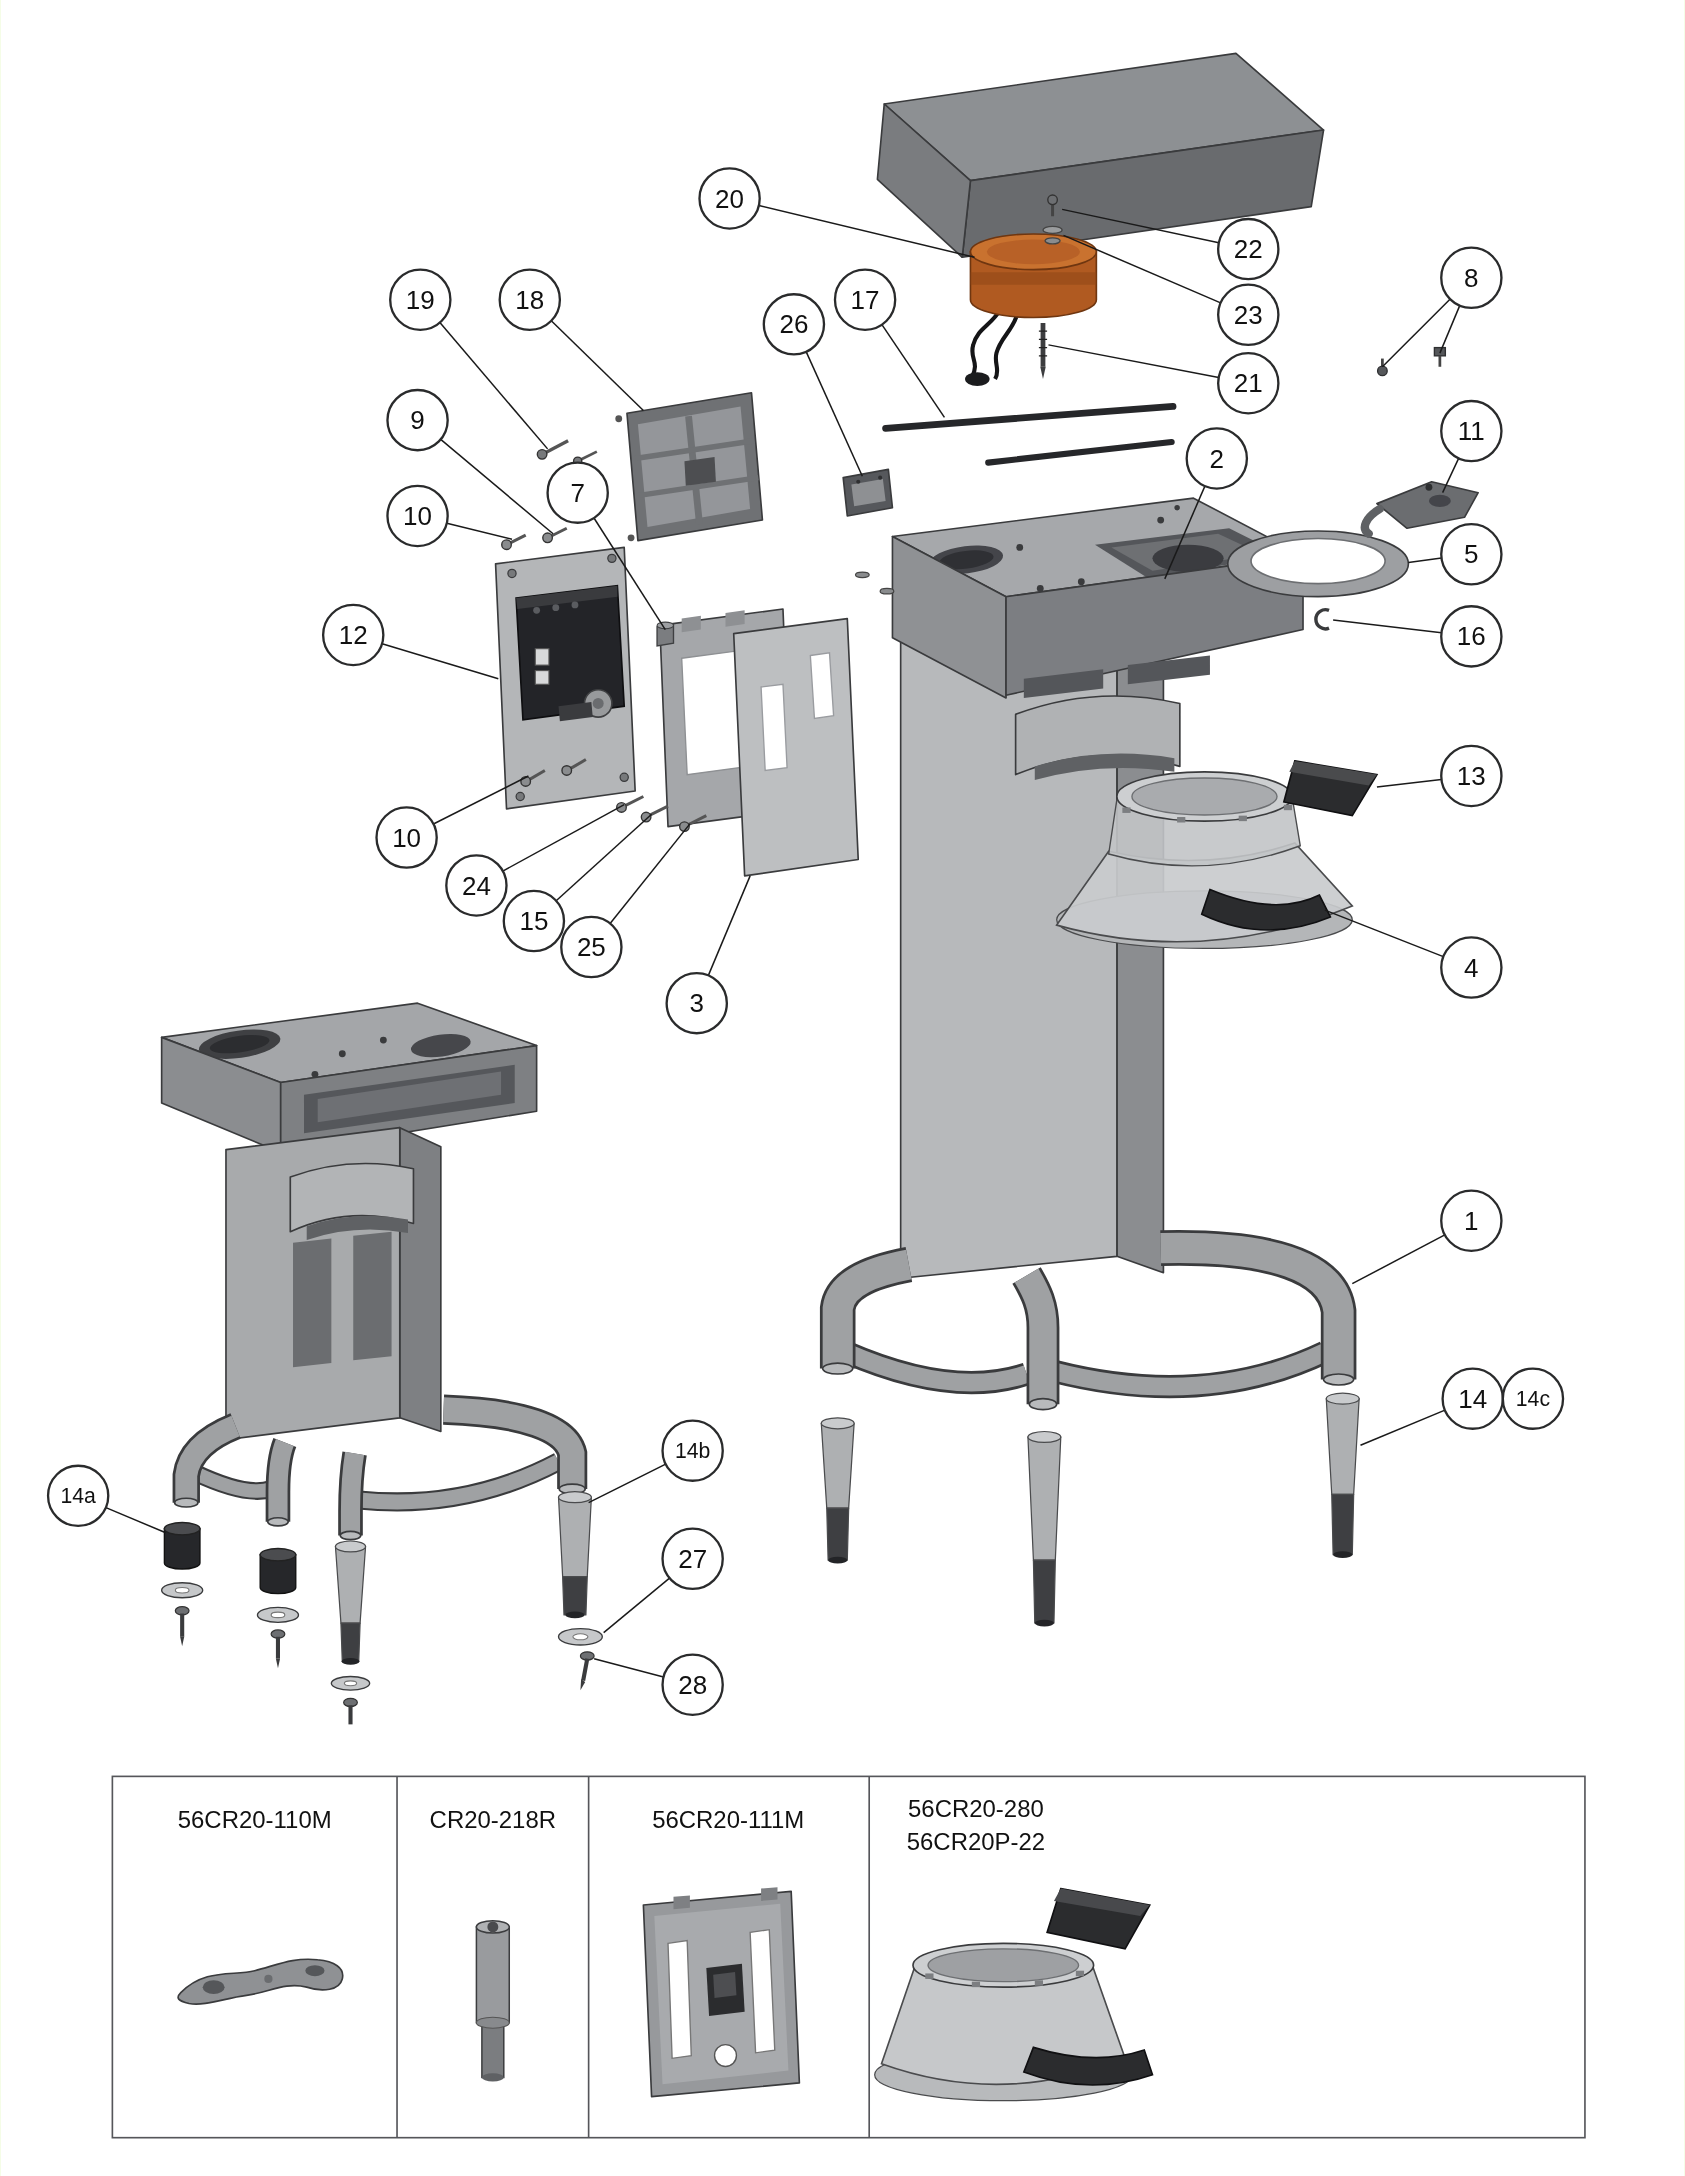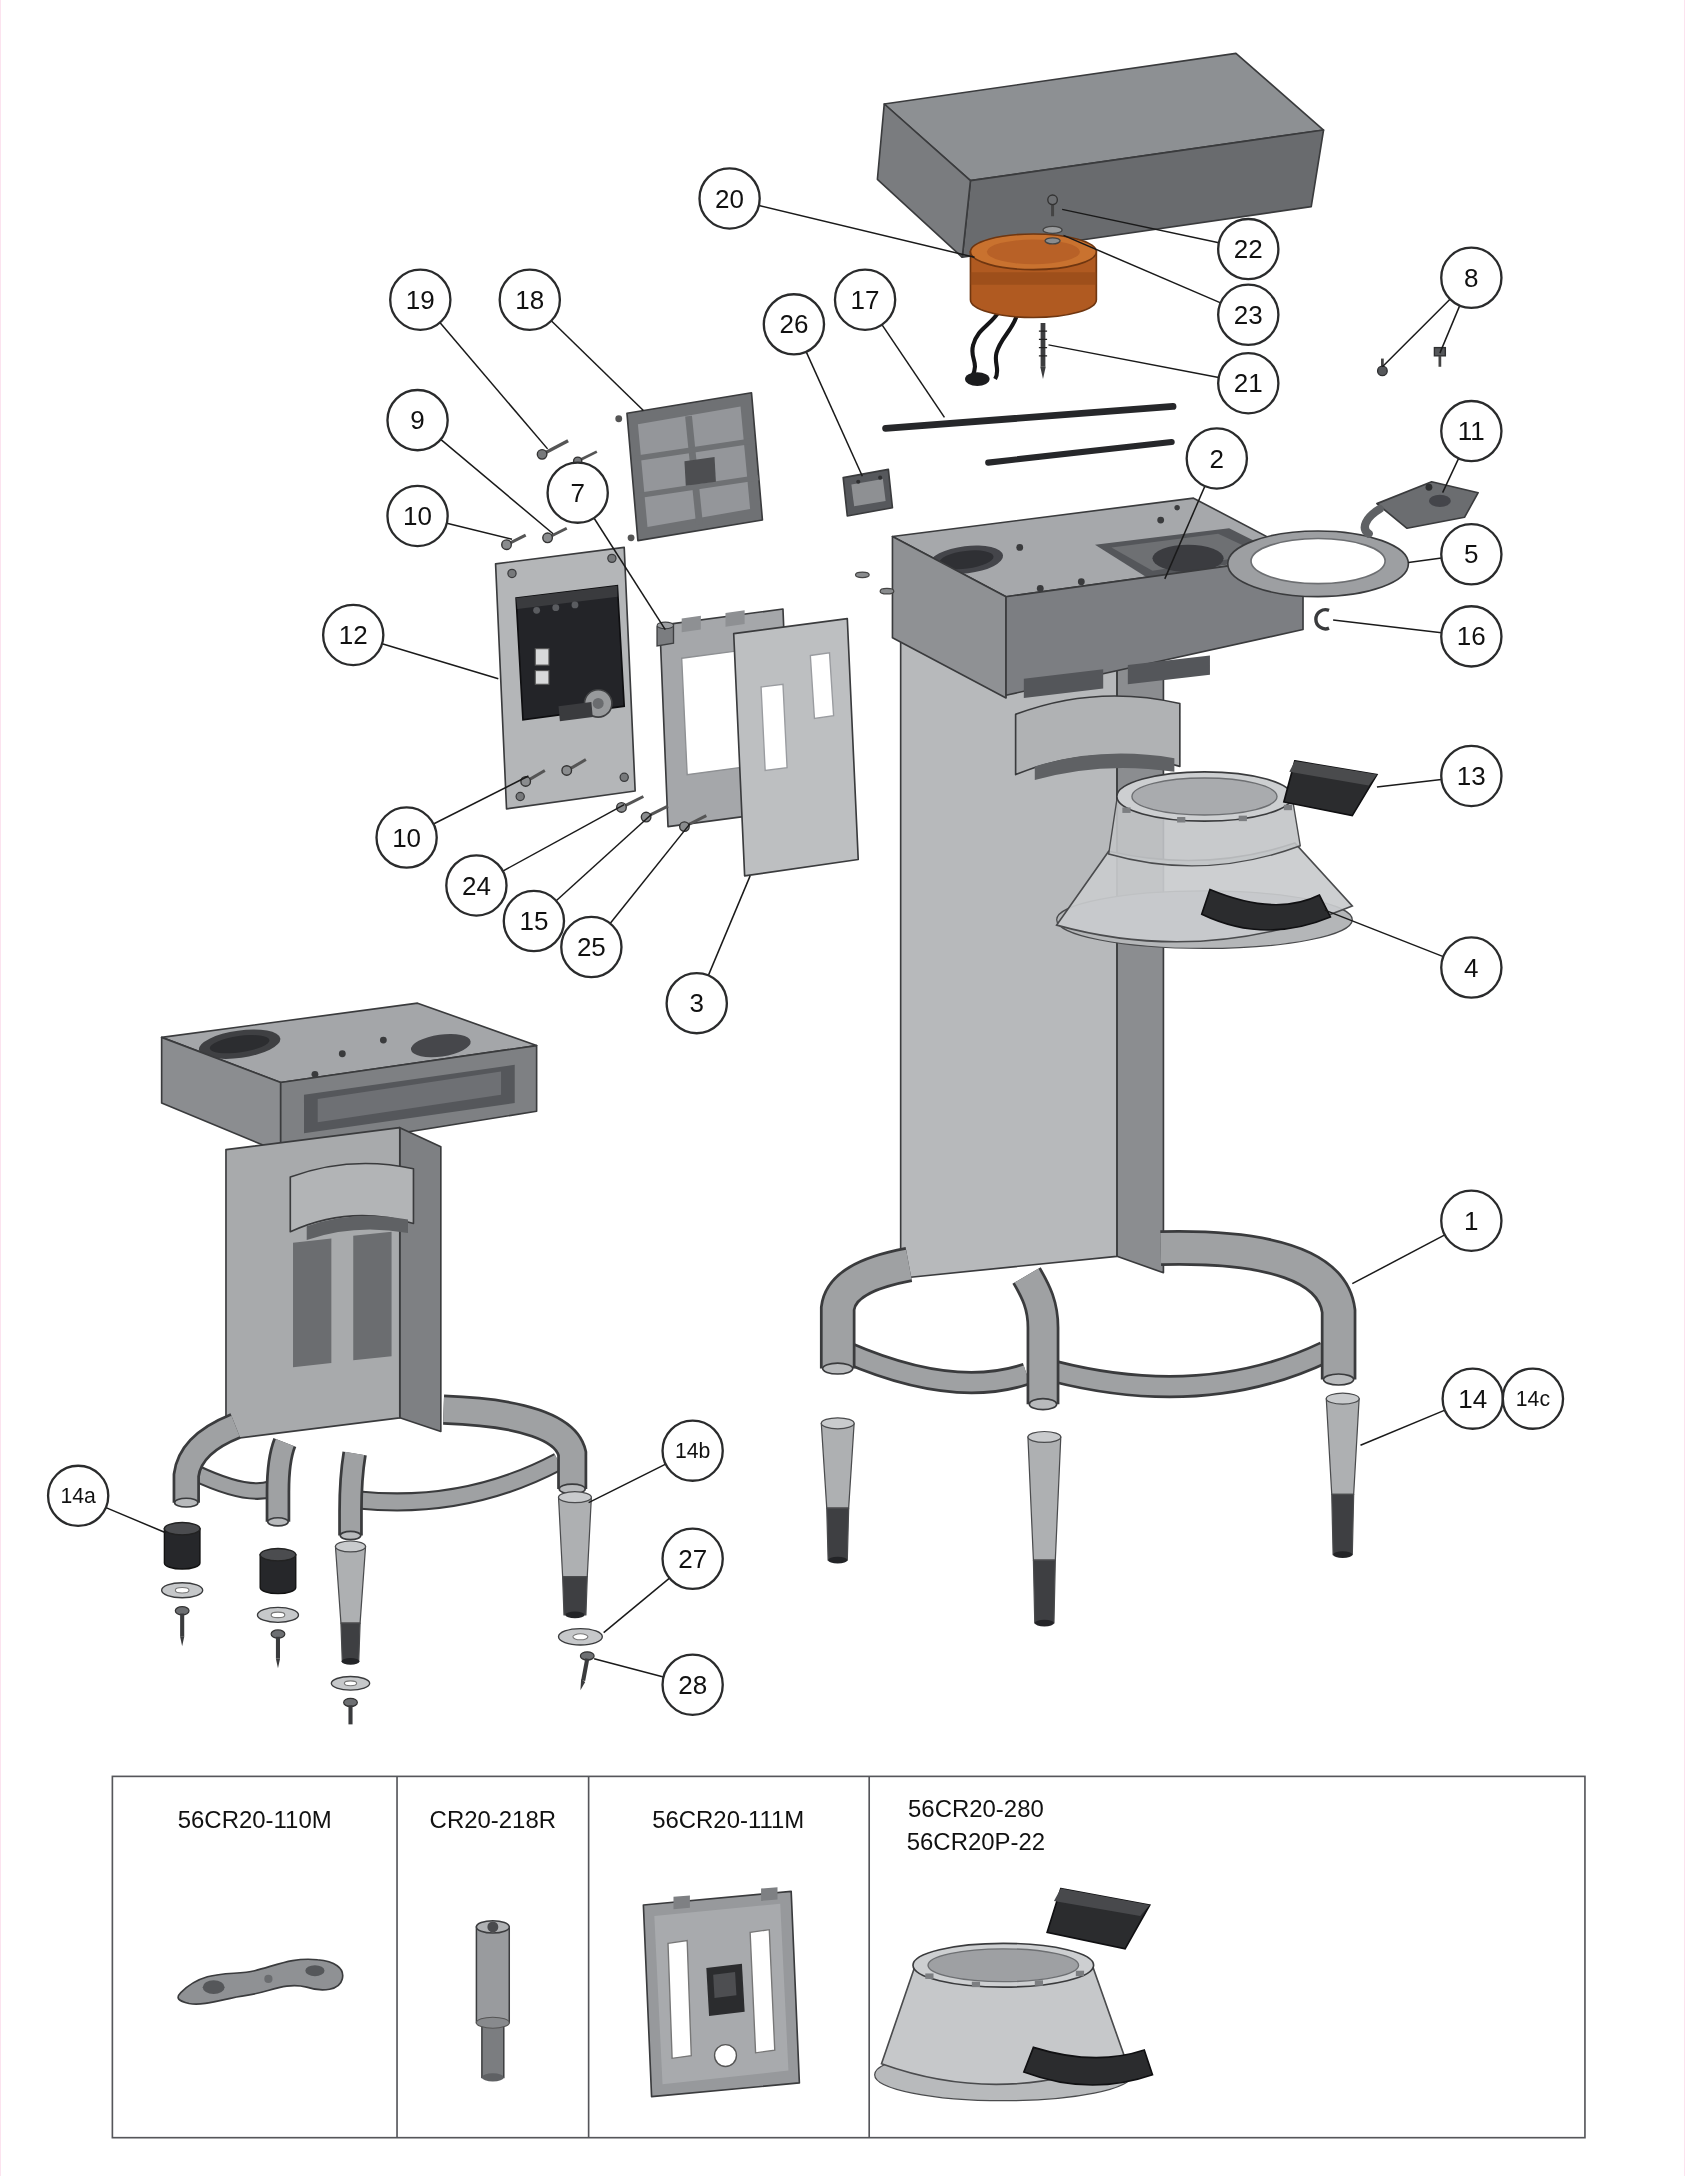--- a/index.html
+++ b/index.html
@@ -1,16 +1,16 @@
 <!DOCTYPE html>
 <html><head>
 <meta charset="utf-8">
 <style>
   html,body{margin:0;padding:0;background:#ffffff;}
-  .canvas{position:relative;width:1685px;height:2176px;background:#ec4899;overflow:hidden;}
+  .canvas{position:relative;width:1685px;height:2176px;background:#bef264;overflow:hidden;}
   svg{display:block;}
   .pt{stroke:#3a3b3d;stroke-width:1.2;stroke-linejoin:round;}
   .thin{stroke:#4a4b4d;stroke-width:0.9;stroke-linejoin:round;}
   .leader{stroke:#1a1a1a;stroke-width:1.1;fill:none;}
   .balloon{fill:#ffffff;stroke:#2a2b2c;stroke-width:1.7;}
   .balloon-text{font-family:"Liberation Sans","DejaVu Sans",sans-serif;fill:#111111;text-anchor:middle;}
   .tbl-text{font-family:"Liberation Sans","DejaVu Sans",sans-serif;font-size:17.5px;fill:#111111;text-anchor:middle;}
   .tbl-line{stroke:#55565a;stroke-width:1.2;fill:none;}
 </style>
 </head>

